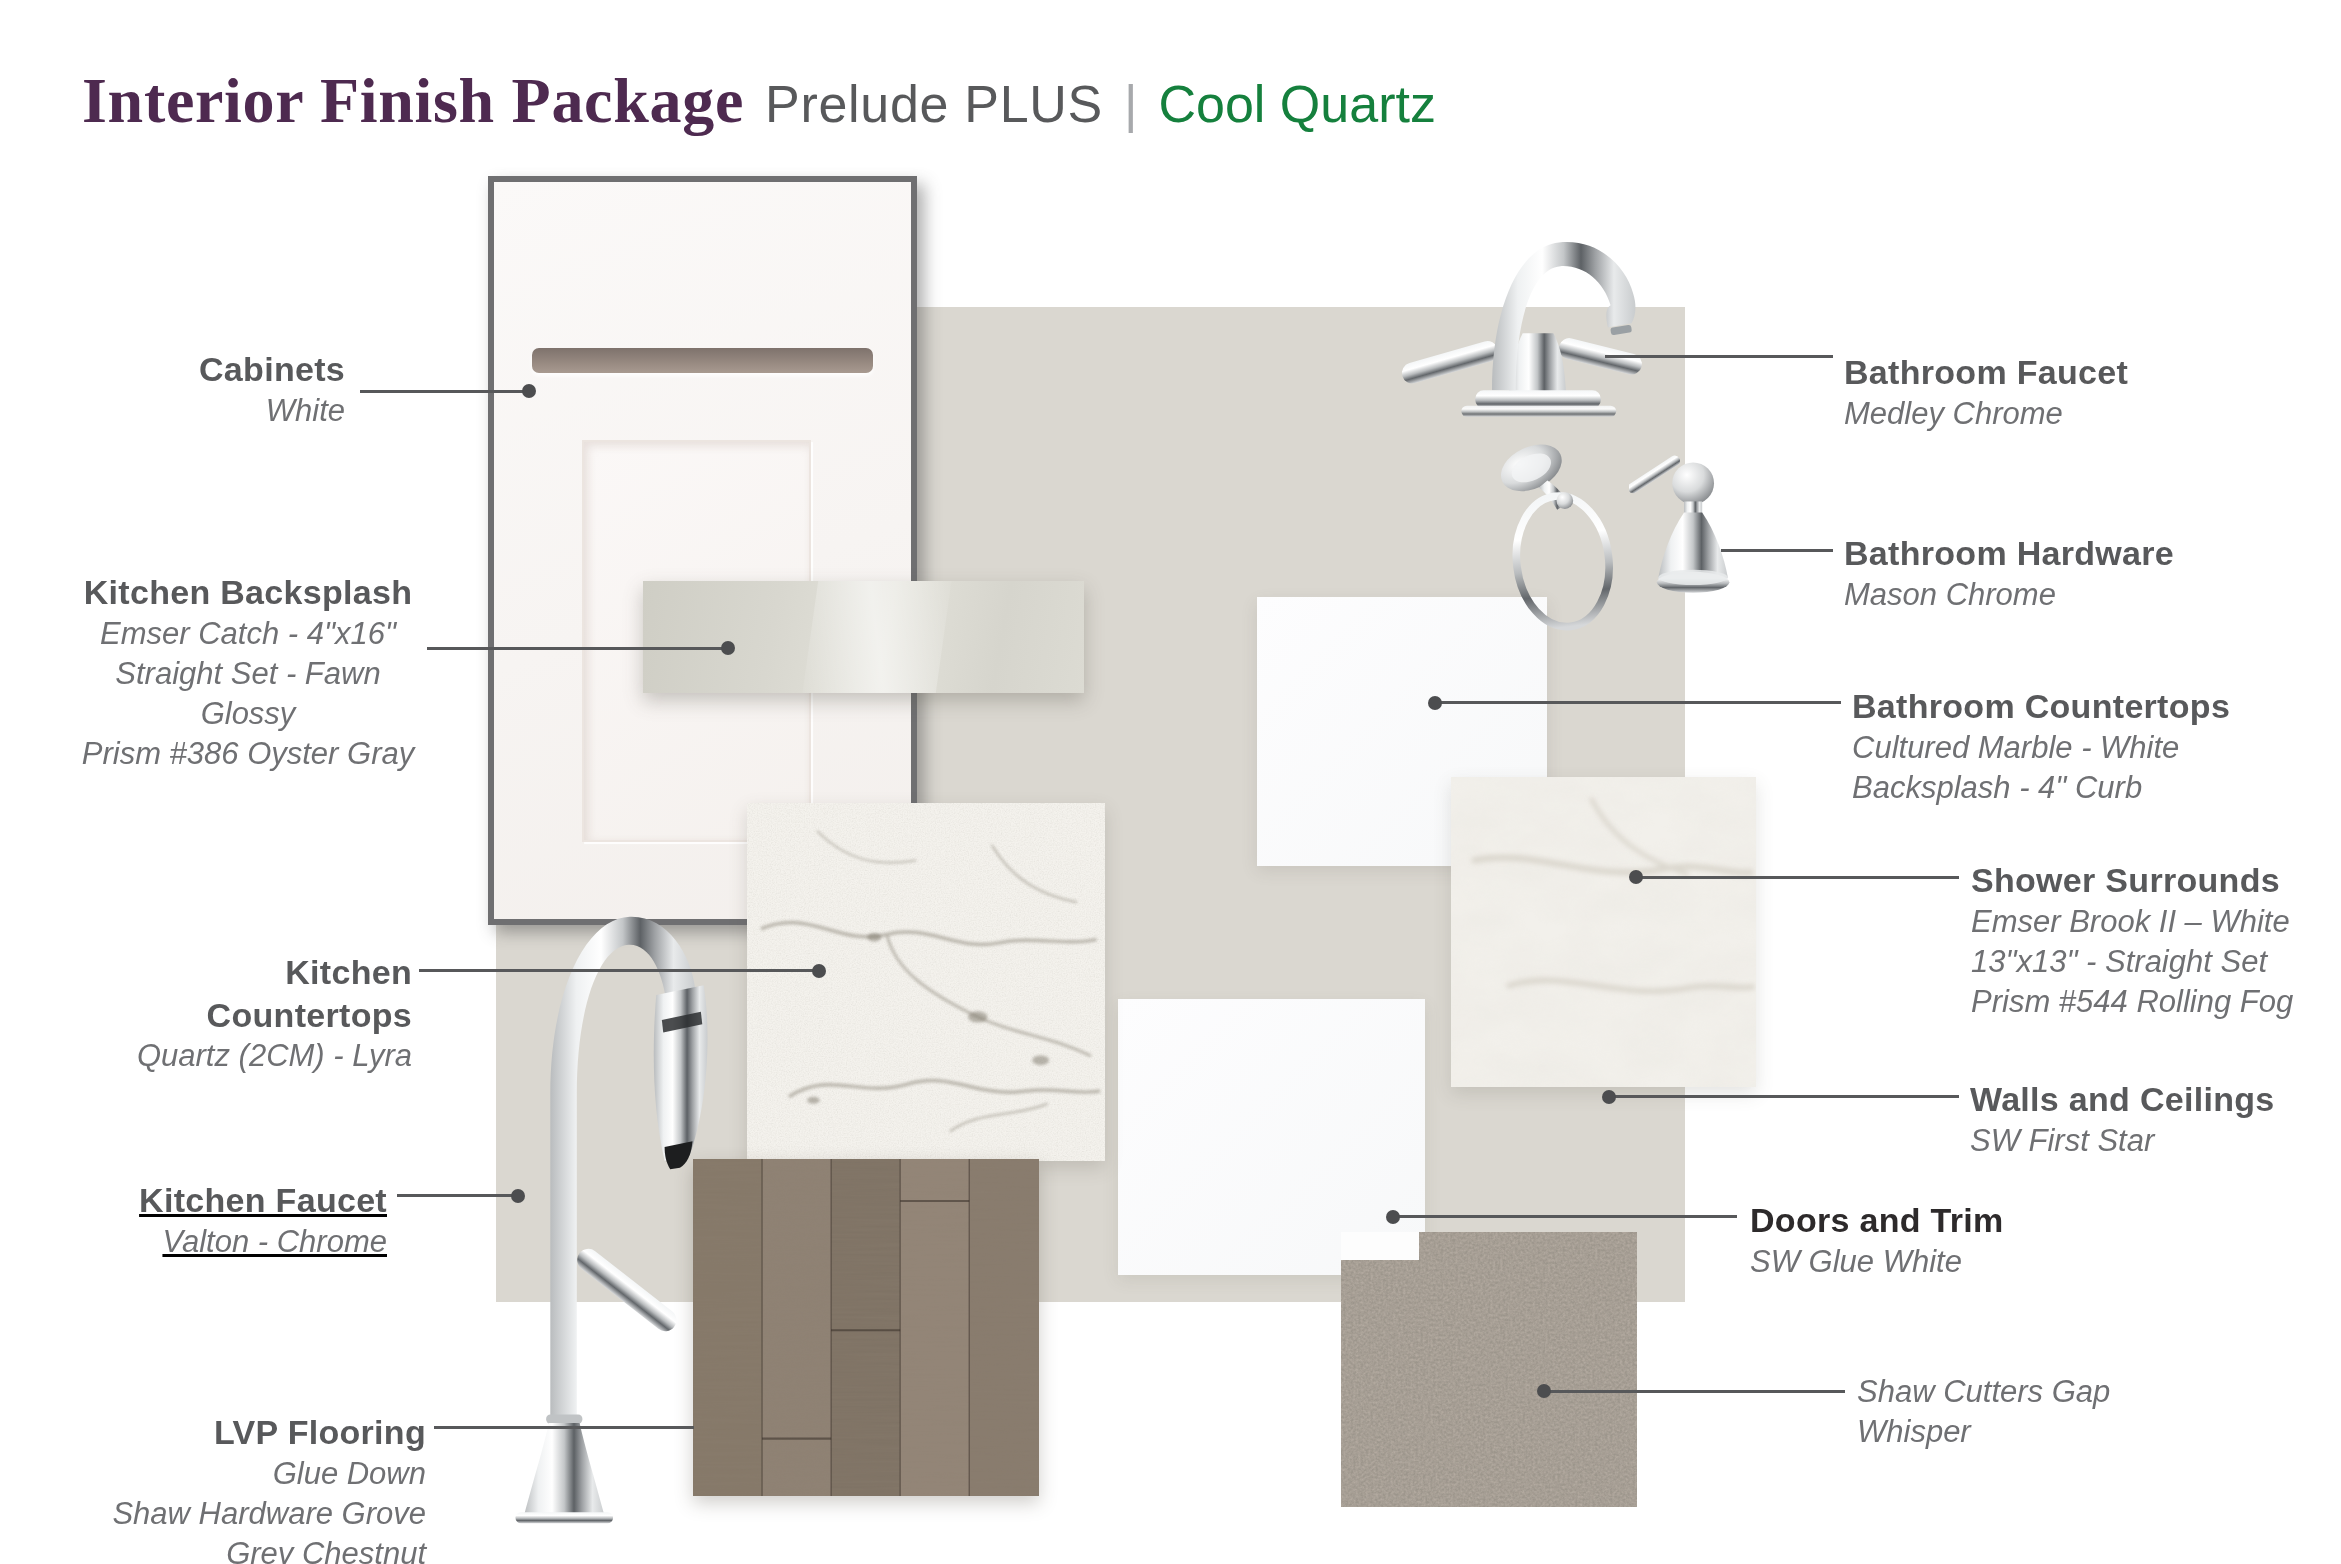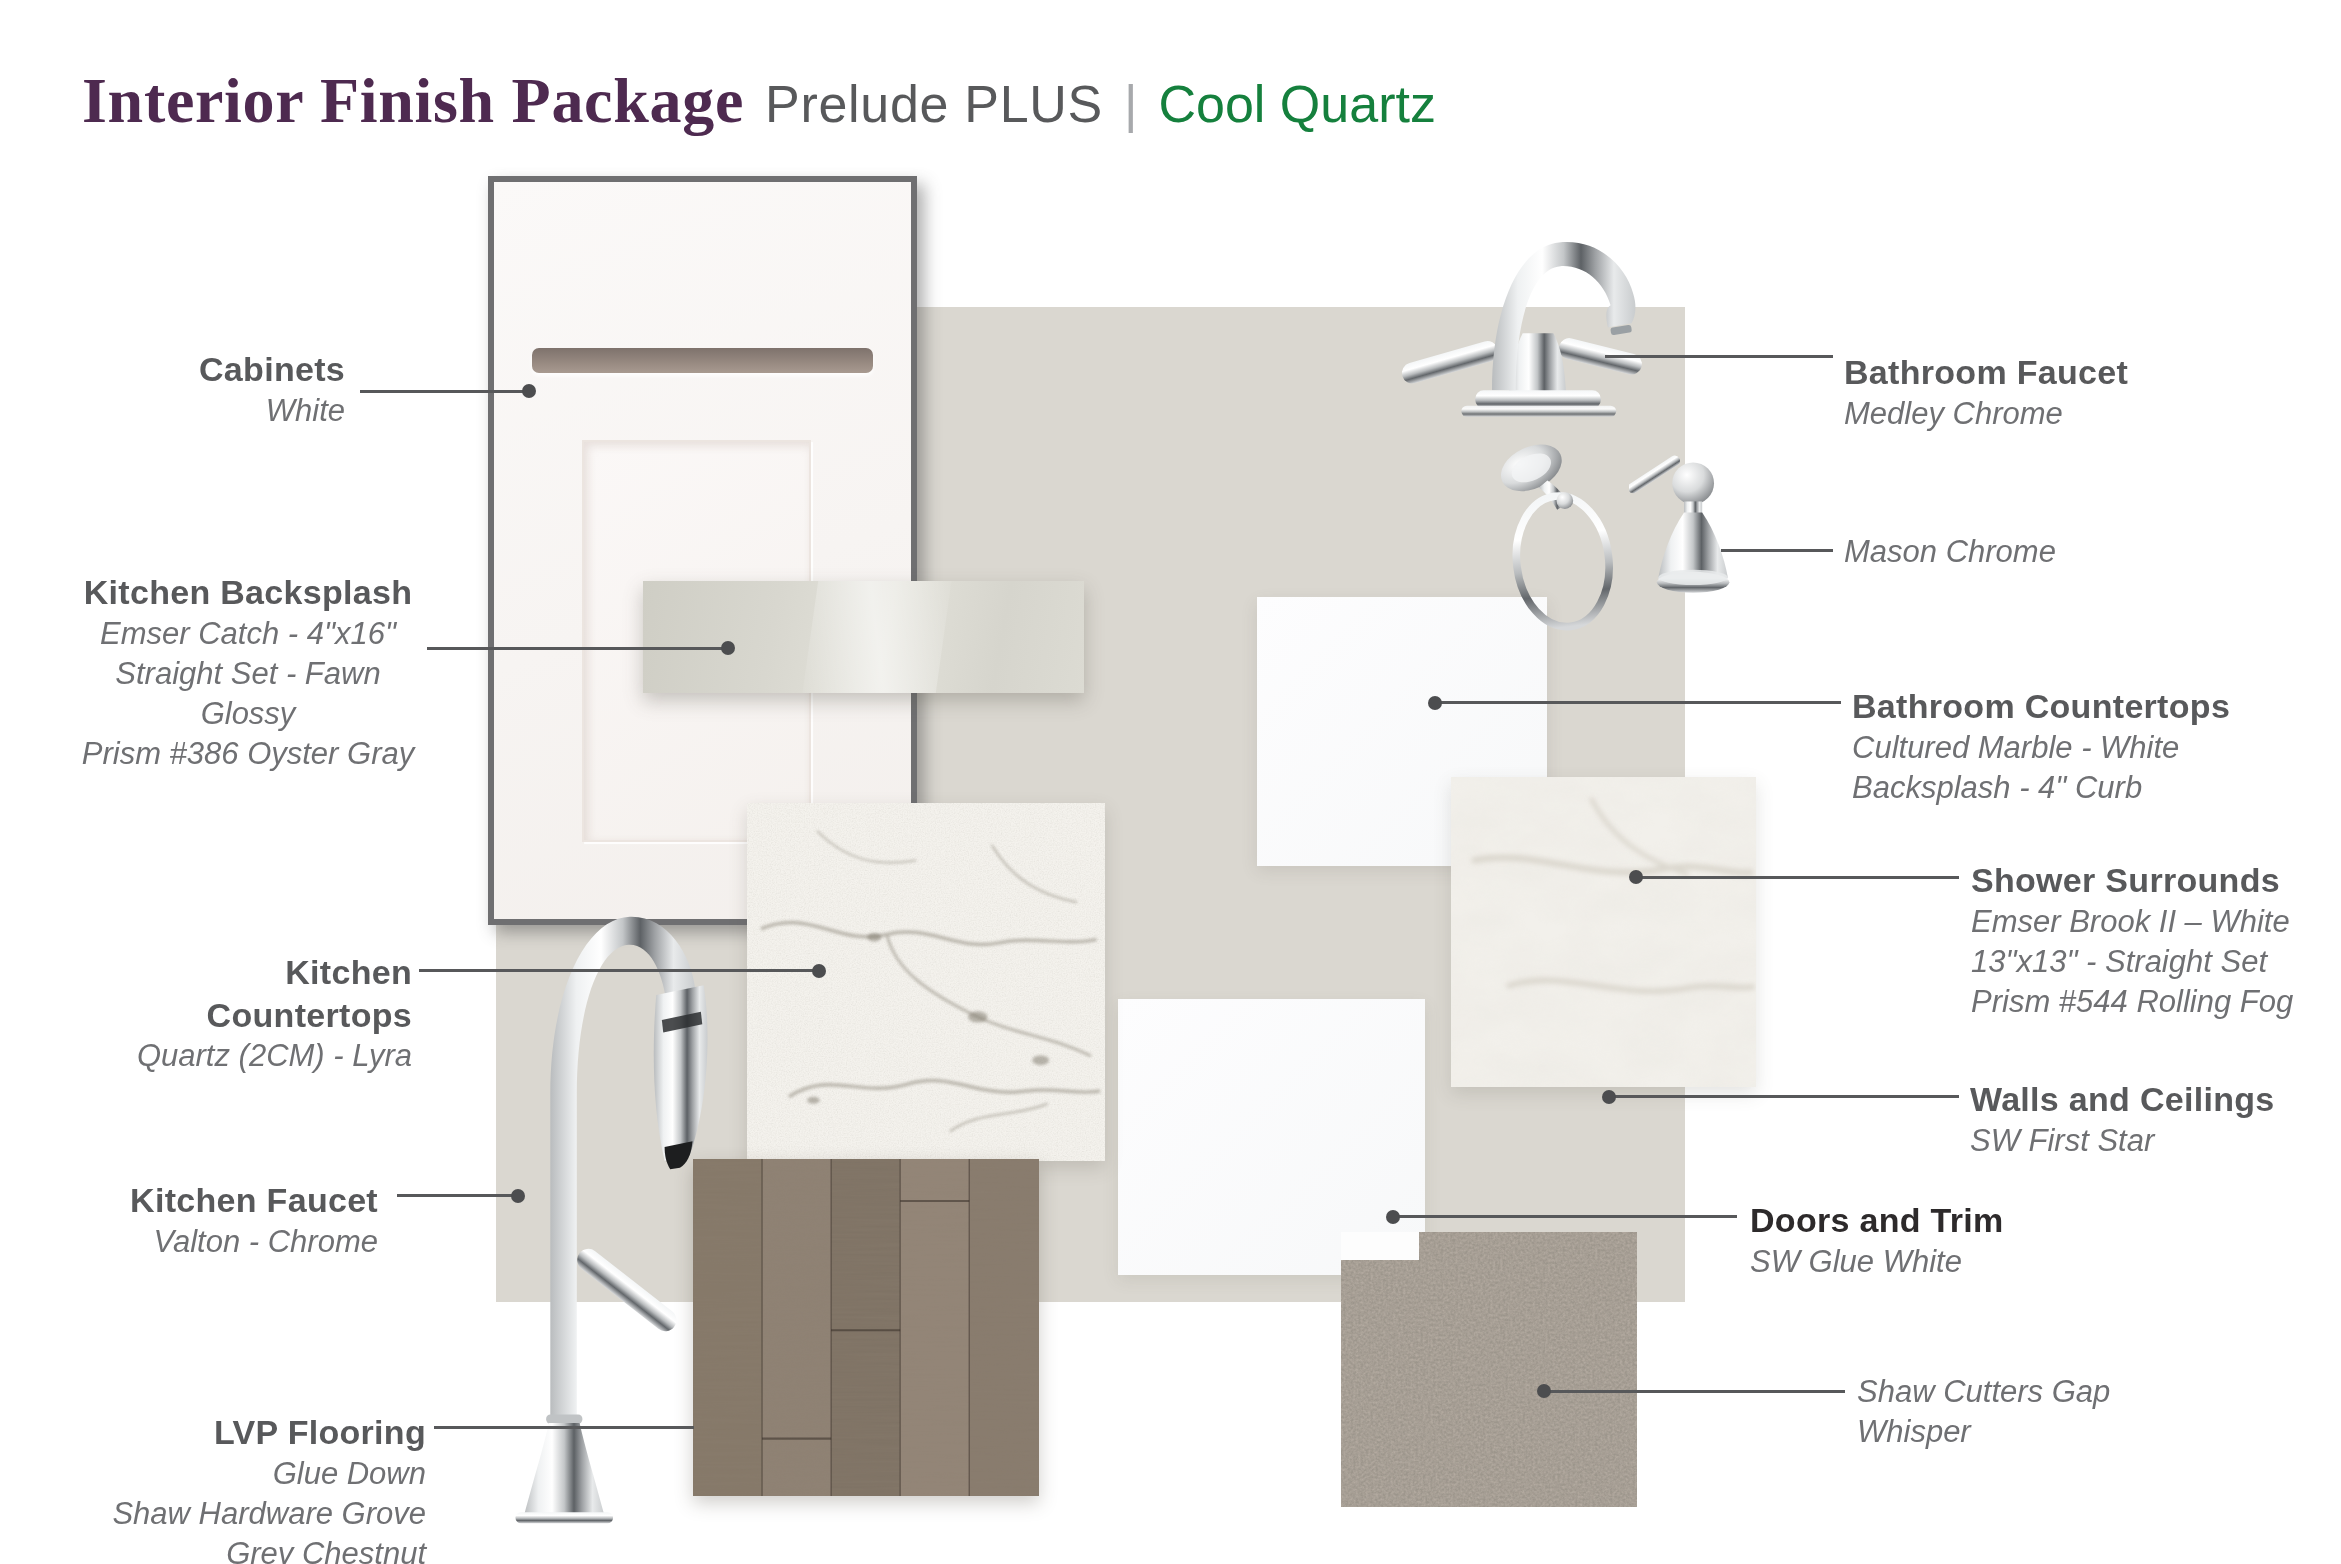--- a/index.html
+++ b/index.html
@@ -316,38 +316,39 @@
     <div class="sub">Emser Catch - 4"x16"</div>
     <div class="sub">Straight Set - Fawn Glossy</div>
     <div class="sub">Prism #386 Oyster Gray</div>
   </div>
 
   <div class="lbl ra" style="left:84px;top:951px;width:328px;">
     <h3>Kitchen Countertops</h3>
     <div class="sub">Quartz (2CM)  - Lyra</div>
   </div>
 
-  <div class="lbl ra" style="left:99px;top:1179px;width:279px;">
+  <div class="lbl ra" style="left:108px;top:1179px;width:279px;text-decoration:underline;">
     <h3>Kitchen Faucet</h3>
     <div class="sub">Valton - Chrome</div>
   </div>
 
   <div class="lbl ra" style="left:98px;top:1411px;width:328px;">
     <h3>LVP Flooring</h3>
     <div class="sub">Glue Down</div>
     <div class="sub">Shaw Hardware Grove</div>
     <div class="sub">Grey Chestnut</div>
   </div>
 
   <div class="lbl" style="left:1844px;top:339px;width:461px;margin-top:12px;">
     <h3>Bathroom Faucet</h3>
     <div class="sub">Medley Chrome</div>
   </div>
 
   <div class="lbl" style="left:1844px;top:532px;width:475px;">
+    <h3>Bathroom Hardware</h3>
     <div class="sub">Mason Chrome</div>
   </div>
 
   <div class="lbl" style="left:1852px;top:685px;width:482px;">
     <h3>Bathroom Countertops</h3>
     <div class="sub">Cultured Marble - White</div>
     <div class="sub">Backsplash - 4" Curb</div>
   </div>
 
   <div class="lbl" style="left:1971px;top:859px;width:363px;">

